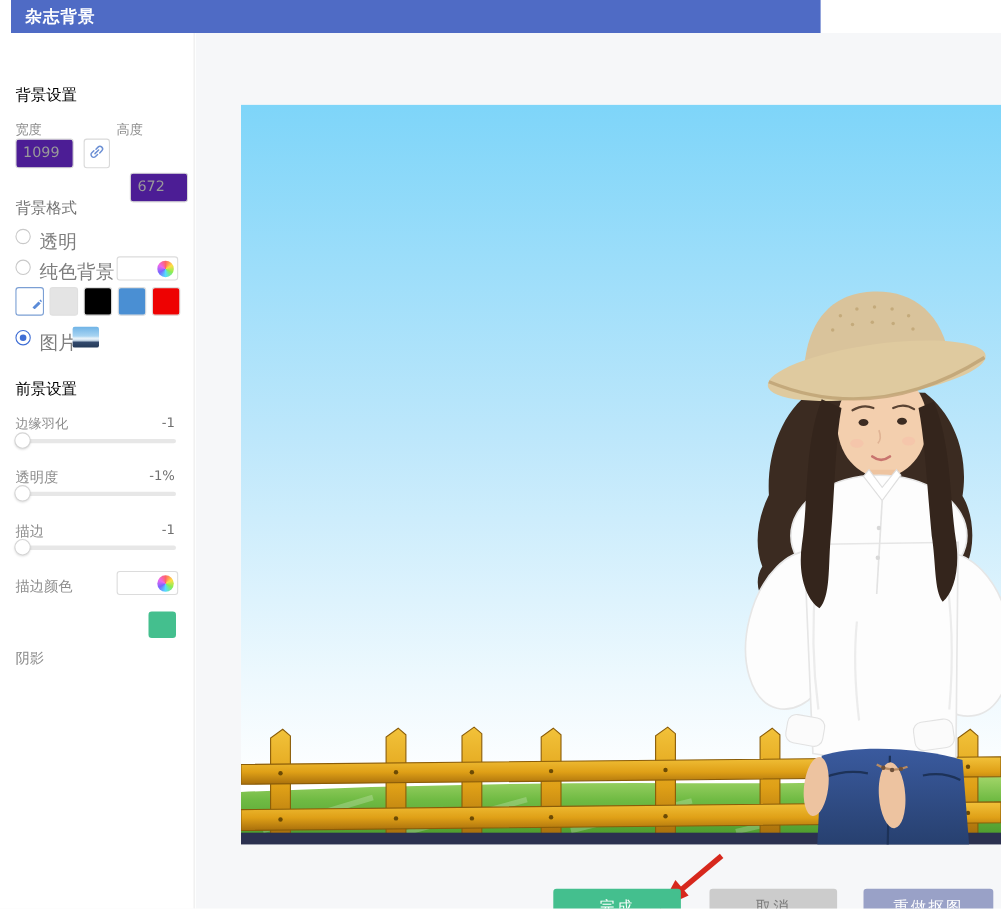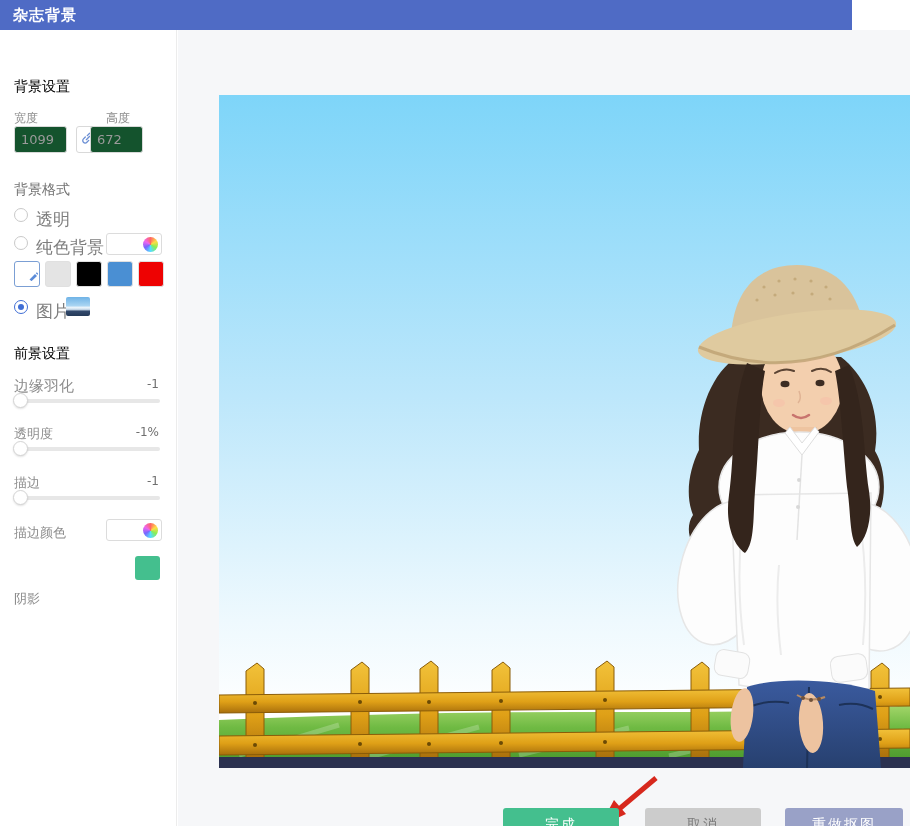--- a/index.html
+++ b/index.html
@@ -3,41 +3,41 @@
 <meta charset="utf-8">
 <style>
   * { margin:0; padding:0; box-sizing:border-box; }
   html,body { width:910px; height:826px; overflow:hidden; }
   body {
     font-family:"DejaVu Sans","Liberation Sans",sans-serif;
     background:#fff; position:relative;
   }
   
   .header {
-    position:absolute; left:0; top:0; width:852px; height:30px;
+    position:absolute; left:10px; top:0; width:736px; height:30px;
     background:var(--header-bg,#4f6bc5);
     display:flex; align-items:center;
   }
   .header .title {
     color:#fff; font-size:15px; font-weight:bold; margin-left:13px; letter-spacing:1px;
   }
   
   .sidebar {
     position:absolute; left:0; top:30px; width:177px; height:796px;
     background:#fff; border-right:1px solid #ececec;
   }
   .sec-title { position:absolute; left:14px; font-size:14px; color:#000000; }
   .lbl { position:absolute; font-size:12px; color:#8c8c8c; }
   .val { position:absolute; font-size:12px; color:#6f6f6f; text-align:right; }
   .dim-input {
     position:absolute; top:96px; height:27px; width:53px;
     border:1px solid #d9d9d9; border-radius:3px;
     color:#9a9a9a; font-size:13px; padding:0 6px;
     font-family:"DejaVu Sans","Liberation Sans",sans-serif;
-    background:#14532d; outline:none;
+    background:#4c1d95; outline:none;
   }
   .link-box {
     position:absolute; left:76px; top:96px; width:24px; height:27px;
     border:1px solid #d9d9d9; border-radius:3px; background:#fff;
     display:flex; align-items:center; justify-content:center; cursor:pointer;
   }
   .radio {
     position:absolute; left:14px; width:14px; height:14px; border-radius:50%;
     border:1px solid #c9c9c9; background:#fff; cursor:pointer;
   }
@@ -125,21 +125,21 @@
   <div class="lbl" style="left:106px; top:80px">高度</div>
 
   <input class="dim-input" style="left: 14px;" value="1099">
   <div class="link-box">
     <span>
       <svg width="16" height="16" viewBox="0 0 24 24">
           <path d="M9.5 14.5 L14.5 9.5 M8 10.5 l-2.8 2.8 a3.6 3.6 0 0 0 5.1 5.1 l2.8-2.8 M16 13.5 l2.8-2.8 a3.6 3.6 0 0 0-5.1-5.1 l-2.8 2.8" stroke="#6b8fd4" fill="none" stroke-width="2" stroke-linecap="round"></path>
         </svg>
     </span>
   </div>
-  <input class="dim-input" style="left: 90px;" value="672">
+  <input class="dim-input" style="left: 118px; margin-top: 31px;" value="672">
 
   <div class="sec-title" style="top:151px; color:#737373">背景格式</div>
 
   <div class="radio" style="top:178px"></div>
   <div class="radio-label" style="left:36px; top:178px">透明</div>
 
   <div class="radio" style="top:206px"></div>
   <div class="radio-label" style="left:36px; top:206px">纯色背景</div>
   <div class="color-ctrl" style="top:203px">
     <div class="rainbow"></div>
@@ -158,21 +158,21 @@
     <div class="swatch" style="background: rgb(74, 143, 211);"></div>
     <div class="swatch" style="background: rgb(238, 2, 2);"></div>
   </div>
 
   <div class="radio checked" style="top:270px"></div>
   <div class="radio-label" style="left:36px; top:270px">图片</div>
   <div class="thumb"></div>
 
   <div class="sec-title" style="top:315px">前景设置</div>
 
-  <div class="lbl" style="left:14px; top:347px; font-size:15px">边缘羽化</div>
+  <div class="lbl" style="left:14px; top:347px; font-size:12px">边缘羽化</div>
   <div class="val" style="right:17px; top:347px">-1</div>
   <div class="slider-track" style="top:369px">
     <div class="slider-thumb"></div>
   </div>
 
   <div class="lbl" style="left:14px; top:395px; font-size:13px">透明度</div>
   <div class="val" style="right:17px; top:395px">-1%</div>
   <div class="slider-track" style="top:417px">
     <div class="slider-thumb"></div>
   </div>

